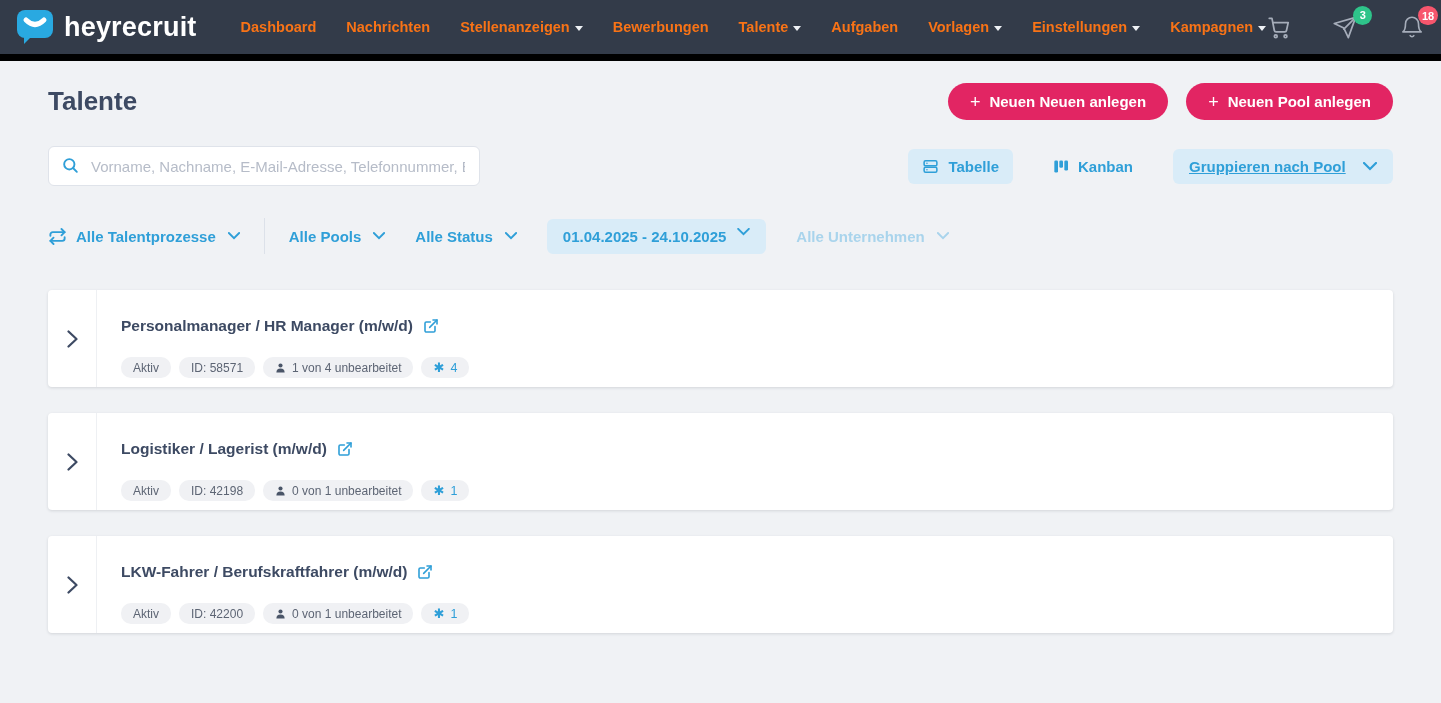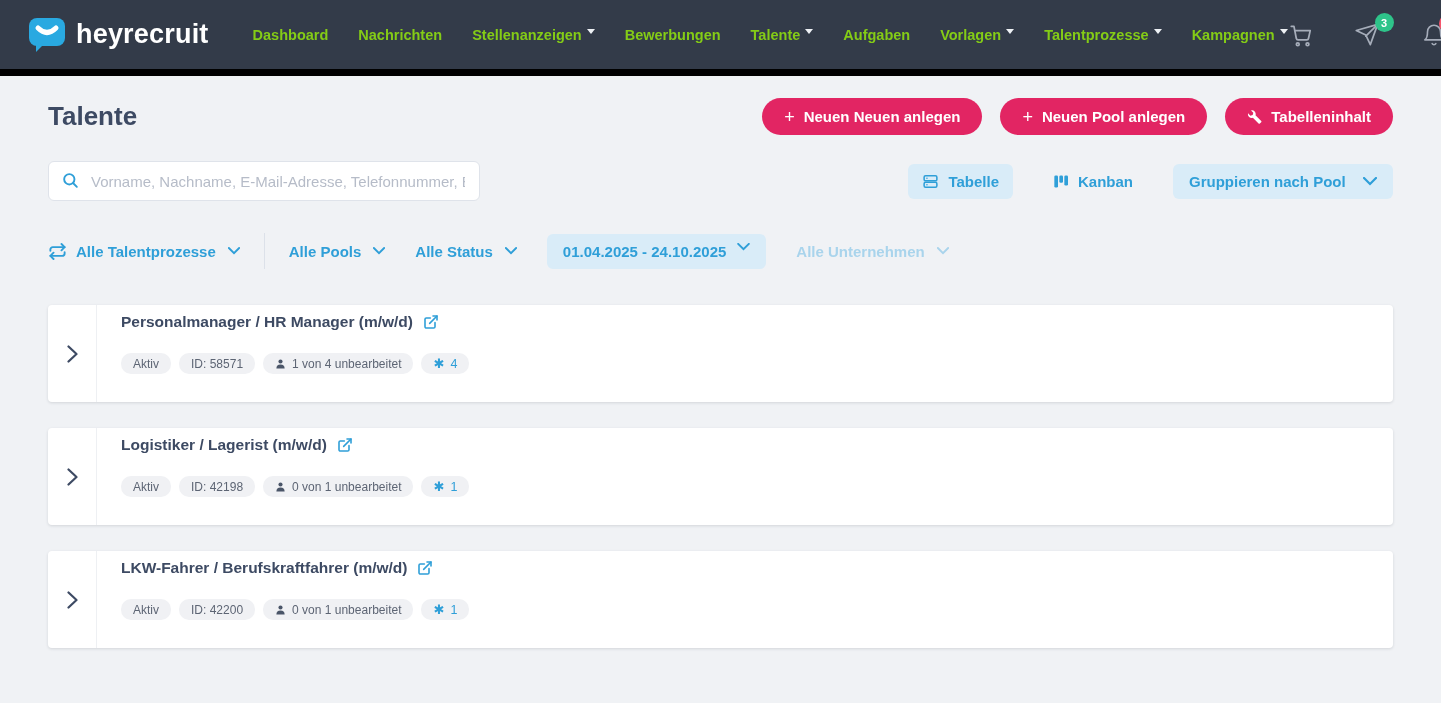--- a/index.html
+++ b/index.html
@@ -1,24 +1,24 @@
 <!DOCTYPE html>
 <html><head>
 <meta charset="utf-8">
 <style>
   * { margin:0; padding:0; box-sizing:border-box; }
   html,body { width:1441px; height:703px; overflow:hidden; }
   body { font-family:"Liberation Sans", sans-serif; background:#f0f2f5; }
 
   
-  .navbar { height:69px; background:#333b49; display:flex; align-items:center; padding-left:28px; position:relative; }
+  .navbar { height:54px; background:#333b49; display:flex; align-items:center; padding-left:16px; position:relative; }
   .logo { display:flex; align-items:center; gap:10px; cursor:pointer; }
   .logo-text { color:#fff; font-size:27px; font-weight:700; letter-spacing:.2px; }
   .nav-items { display:flex; align-items:center; gap:30px; margin-left:44px; }
-  .nav-item { color:#84cc16; font-size:14.5px; font-weight:600; display:flex; gap:5px; cursor:pointer; white-space:nowrap; }
+  .nav-item { color:#f97316; font-size:14.5px; font-weight:600; display:flex; align-items:center; gap:5px; cursor:pointer; white-space:nowrap; }
   .caret { width:0; height:0; border-left:4px solid transparent; border-right:4px solid transparent; border-top:5px solid #eef1f5; margin-top:2px; }
   .nav-icons { display:flex; align-items:center; gap:40px; margin-left:auto; margin-right:30px; }
   .icon-btn { position:relative; cursor:pointer; display:flex; }
   .icon-btn svg { stroke:#a6adba; }
   .badge { position:absolute; top:-8px; right:-13px; min-width:19px; height:19px; border-radius:10px; color:#fff; font-size:11px; font-weight:700; display:flex; align-items:center; justify-content:center; padding:0 4px; }
   .badge.green { background:#2ec48a; }
   .badge.red { background:#f7566d; }
   .black-strip { height:7px; background:#000; }
 
   
@@ -30,35 +30,35 @@
   .plus-glyph { font-size:18px; font-weight:400; line-height:1; }
 
   .toolbar { margin-top:26px; display:flex; align-items:center; }
   .search-wrap { position:relative; width:432px; }
   .search-wrap input { width:100%; height:40px; border:1px solid #dfe3ea; border-radius:6px; background:#fff; padding:0 14px 0 42px; font-family:inherit; font-size:15px; color:#3d4a63; outline:none; }
   .search-wrap input::placeholder { color:#b6bcc8; }
   .search-icon { position:absolute; left:13px; top:10px; }
   .view-controls { margin-left:auto; display:flex; align-items:center; gap:26px; }
   .view-btn { display:flex; align-items:center; gap:9px; color:#2f9fd8; font-size:15px; font-weight:600; padding:9px 14px; border-radius:6px; cursor:pointer; }
   .view-btn.active { background:#d9ecf8;align-items:center; }
-  .group-select { width:220px; background:#d9ecf8; color:#2f9fd8; font-size:15px; font-weight:600; border-radius:6px; padding:9px 16px; display:flex; align-items:center; justify-content:space-between; cursor:pointer; }
+  .group-select { width:220px; background:#d9ecf8; color:#2f9fd8; font-size:15px; font-weight:600; border-radius:6px; padding:9px 16px; display:flex; align-items:center; justify-content:space-between; cursor:pointer;text-decoration:underline; }
 
   .filters { margin-top:32px; display:flex; align-items:center; color:#2f9fd8; font-size:15px; font-weight:600; }
   .filter { display:flex; align-items:center; gap:9px; cursor:pointer; white-space:nowrap; }
   .filter .chev { margin-left:3px; }
   .f-div { width:1px; height:36px; background:#dce1e9; margin:0 24px; }
   .f-gap { width:30px; }
   .date-pill { background:#d9ecf8; border-radius:6px; padding:9px 16px; display:flex; align-items:flex-start; gap:11px; cursor:pointer; }
   .filter.disabled { color:#a9d4ec; cursor:default; }
   .filter.disabled svg { stroke:#a9d4ec; }
 
   .cards { margin-top:36px; }
   .card { background:#fff; border-radius:4px; height:97px; display:flex; box-shadow:0 1px 3px rgba(33,40,60,.14); margin-bottom:26px; }
   .card-toggle { width:49px; display:flex; align-items:center; justify-content:center; border-right:1px solid #eef0f3; cursor:pointer; }
-  .card-body { padding:8px 0 0 24px; }
+  .card-body { padding:27px 0 0 24px; }
   .title-row { display:flex; align-items:center; gap:10px; }
   .card-title { font-size:15.5px; font-weight:700; color:#3d4a63; cursor:pointer; }
   .pill-row { margin-top:22px; display:flex; align-items:center; gap:8px; }
   .pill { background:#f0f1f4; border-radius:10px; height:21px; padding:0 12px; display:flex; align-items:center; gap:6px; color:#5d6574; font-size:12px; white-space:nowrap; }
   .pill.count { color:#2f9fd8; font-size:12.5px; }
   .star-glyph { font-size:13px; line-height:1; color:#2f9fd8; }
 </style>
 </head>
 <body>
 
@@ -92,21 +92,21 @@
         <span class="caret"></span>
       </a>
     <a class="nav-item">
         <span>Aufgaben</span>
       </a>
     <a class="nav-item">
         <span>Vorlagen</span>
         <span class="caret"></span>
       </a>
     <a class="nav-item">
-        <span>Talentprozesse</span>
+        <span>Einstellungen</span>
         <span class="caret"></span>
       </a>
     <a class="nav-item">
         <span>Kampagnen</span>
         <span class="caret"></span>
       </a>
   </nav>
   <div class="nav-icons">
     <span class="icon-btn">
       <svg width="26" height="26" viewBox="0 0 24 24" fill="none" stroke-width="1.6" stroke-linecap="round" stroke-linejoin="round">
@@ -139,28 +139,20 @@
     <h1>Talente</h1>
     <div class="actions">
       <button class="btn-pink">
         <span class="plus-glyph">+</span>
         <span>Neuen Neuen anlegen</span>
       </button>
       <button class="btn-pink">
         <span class="plus-glyph">+</span>
         <span>Neuen Pool anlegen</span>
       </button>
-      <button class="btn-pink">
-        <span style="display:flex;">
-          <svg width="15" height="15" viewBox="0 0 24 24" fill="#fff">
-              <path d="M22.7 19 13.6 9.9a6 6 0 0 0-7.2-7.7l3.7 3.7-1 3.7-3.7 1L1.7 6.9a6 6 0 0 0 7.7 7.2l9.1 9.1a1.5 1.5 0 0 0 2.1 0l2.1-2.1a1.5 1.5 0 0 0 0-2.1z"></path>
-            </svg>
-        </span>
-        <span>Tabelleninhalt</span>
-      </button>
     </div>
   </div>
 
   <div class="toolbar">
     <div class="search-wrap">
       <span class="search-icon">
         <svg width="19" height="19" viewBox="0 0 24 24" fill="none" stroke="#2f9fd8" stroke-width="2.4" stroke-linecap="round">
             <circle cx="10.5" cy="10.5" r="6.5"></circle>
             <path d="M20 20l-4.5-4.5"></path>
           </svg>

